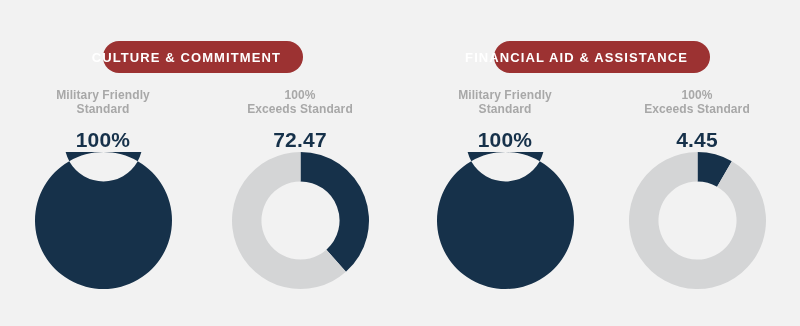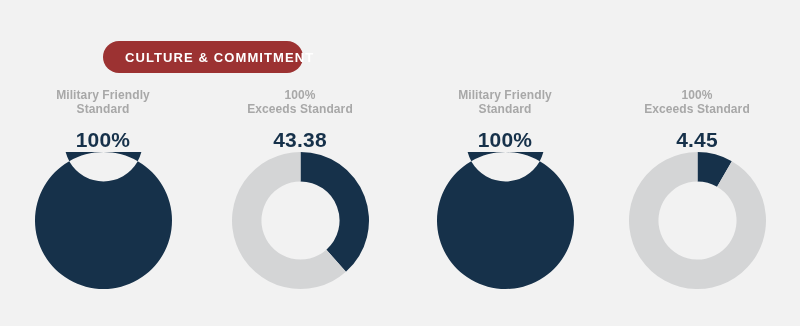--- a/index.html
+++ b/index.html
@@ -26,21 +26,21 @@
     position: absolute;
     height: 32px;
     border-radius: 16px;
     background: #9c3232;
     color: #ffffff;
     font-size: 13px;
     font-weight: bold;
     letter-spacing: 1.1px;
     display: flex;
     align-items: center;
-    justify-content: flex-start;
+    justify-content: flex-end;
     white-space: nowrap;
     box-sizing: border-box;
     padding: 16px 22px;
   }
   .pill-1 { left: 103px; top: 41px; width: 200px; }
   .pill-2 { left: 494px; top: 41px; width: 216px; }
 
   
   .metric {
     position: absolute;
@@ -86,35 +86,38 @@
 </style>
 </head>
 <body>
 
 <div class="board">
 
   <div class="pill pill-1">
     <span>CULTURE &amp; COMMITMENT</span>
   </div>
 
+  <div class="pill pill-2">
+    <span>FINANCIAL AID &amp; ASSISTANCE</span>
+  </div>
 
   <div class="metric metric-1">
     <div class="caption">
       <span class="cap-line">Military Friendly</span>
       <span class="cap-line">Standard</span>
     </div>
     <div class="value">100%</div>
   </div>
 
   <div class="metric metric-2">
     <div class="caption">
       <span class="cap-line">100%</span>
       <span class="cap-line">Exceeds Standard</span>
     </div>
-    <div class="value">43.38</div>
+    <div class="value">72.47</div>
   </div>
 
   <div class="metric metric-3">
     <div class="caption">
       <span class="cap-line">Military Friendly</span>
       <span class="cap-line">Standard</span>
     </div>
     <div class="value">100%</div>
   </div>
 

